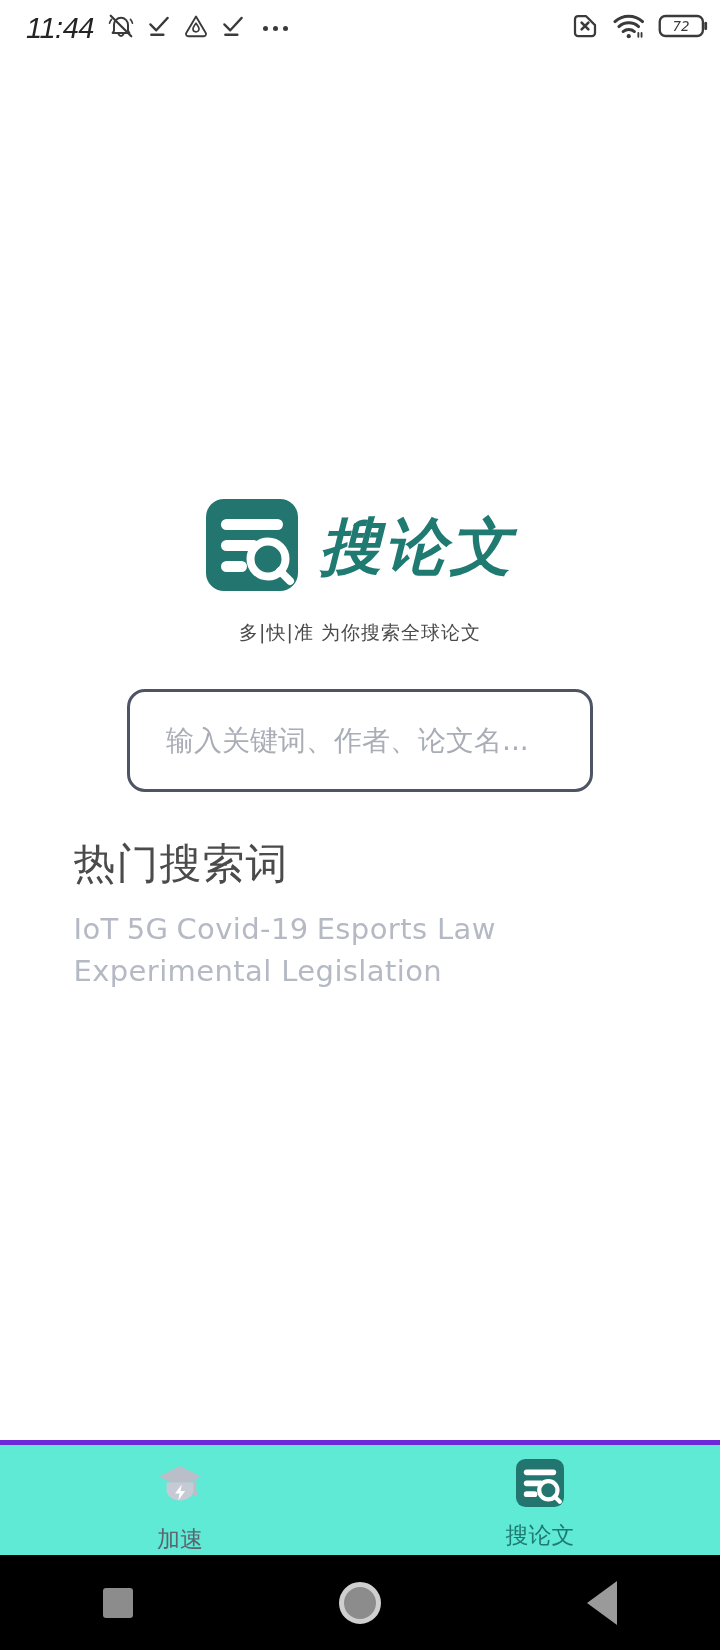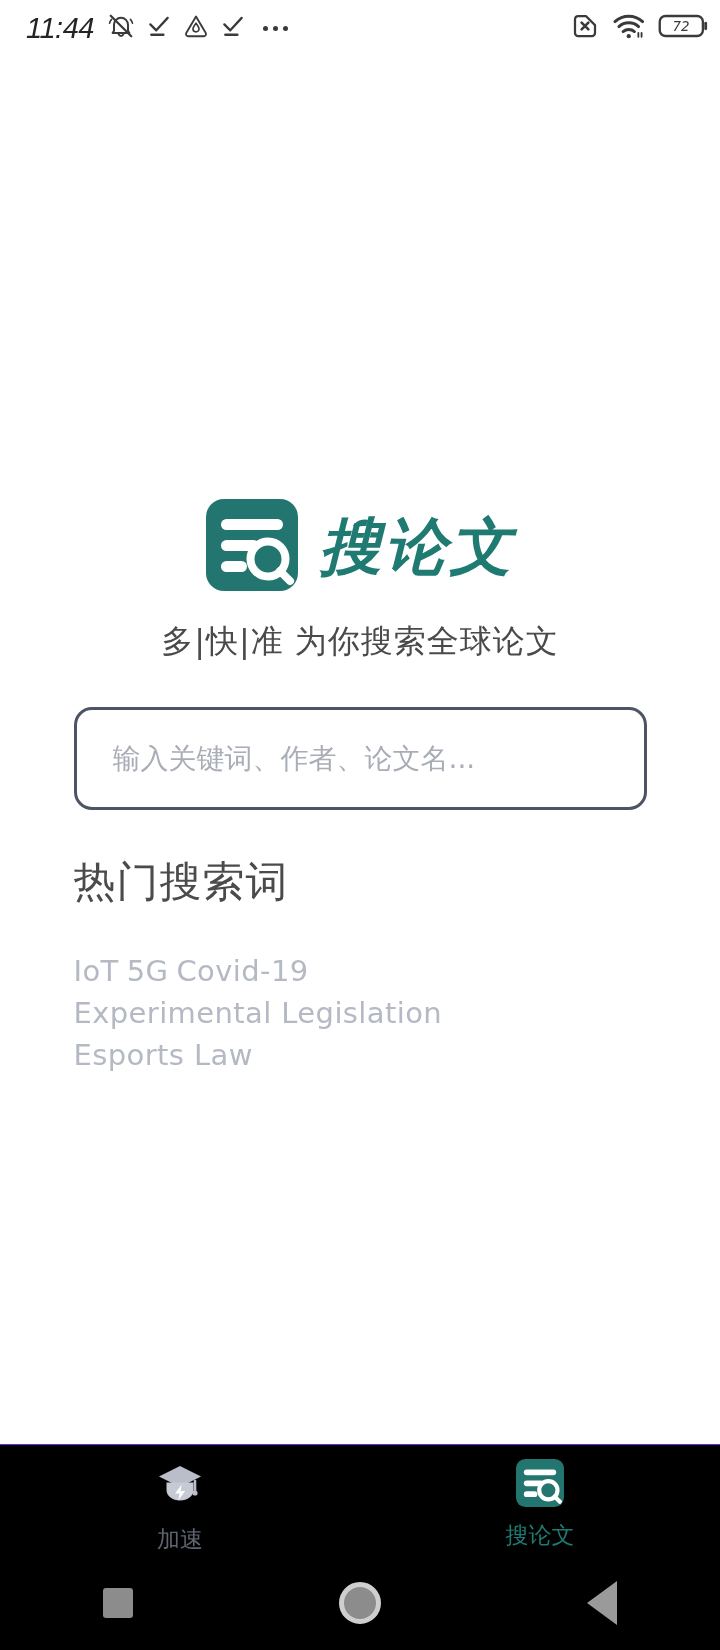--- a/index.html
+++ b/index.html
@@ -71,29 +71,29 @@
     font-weight: 700;
     font-style: italic;
     color: #1f7a72;
     letter-spacing: 3px;
     line-height: 1;
     font-family: "DejaVu Sans", sans-serif;
   }
 
   .tagline {
     margin-top: 25px;
-    font-size: 32px;
+    font-size: 19px;
     color: #4a4a4a;
     letter-spacing: 1px;
     font-family: "DejaVu Sans", sans-serif;
   }
 
   .search-wrap {
     margin-top: 43px;
-    width: 573px;
+    width: 466px;
   }
   .search-box {
     width: 100%;
     height: 103px;
     border: 3px solid #4d5565;
     border-radius: 18px;
     display: flex;
     align-items: center;
     padding: 0 36px;
     background: #fff;
@@ -116,44 +116,44 @@
     margin-top: 44px;
   }
   .hot-title {
     font-size: 42px;
     color: #4b4b4b;
     font-weight: 400;
     letter-spacing: 1px;
     font-family: "DejaVu Sans", sans-serif;
   }
   .hot-tags {
-    margin-top: 44px;
+    margin-top: 20px;
     display: flex;
     flex-wrap: wrap;
     column-gap: 53px;
     row-gap: 25px;
     max-width: 540px;
     gap: 8px;
   }
   .hot-tag {
     font-size: 29px;
     color: #b4b9c4;
     letter-spacing: 0.4px;
     white-space: nowrap;
     font-family: "DejaVu Sans", sans-serif;
   }
 
   
   .tabbar {
     flex: 0 0 107px;
-    border-top: 1px solid #6d28d9;
+    border-top: 5px solid #6d28d9;
     display: flex;
     align-items: flex-start;
     padding-top: 14px;
-    background: #000000;
+    background: #5eead4;
   }
   .tab {
     flex: 1 1 0;
     display: flex;
     flex-direction: column;
     align-items: center;
     gap: 9px;
   }
   .tab-label {
     font-size: 23px;
@@ -287,22 +287,22 @@
         <input type="text" value="" placeholder="输入关键词、作者、论文名..." style="">
       </div>
     </div>
 
     <div class="hot">
       <div class="hot-title">热门搜索词</div>
       <div class="hot-tags">
         <span class="hot-tag">IoT</span>
         <span class="hot-tag">5G</span>
         <span class="hot-tag">Covid-19</span>
+        <span class="hot-tag">Esports Law</span>
         <span class="hot-tag">Experimental Legislation</span>
-        <span class="hot-tag">Esports Law</span>
       </div>
     </div>
   </div>
 
   <div class="tabbar">
 
     <div class="tab">
       <span>
         <svg width="52" height="52" viewBox="0 0 52 52" fill="none">
           <path d="M26 7 47 17.5 26 28 5 17.5 26 7z" fill="#b9bec9"></path>

